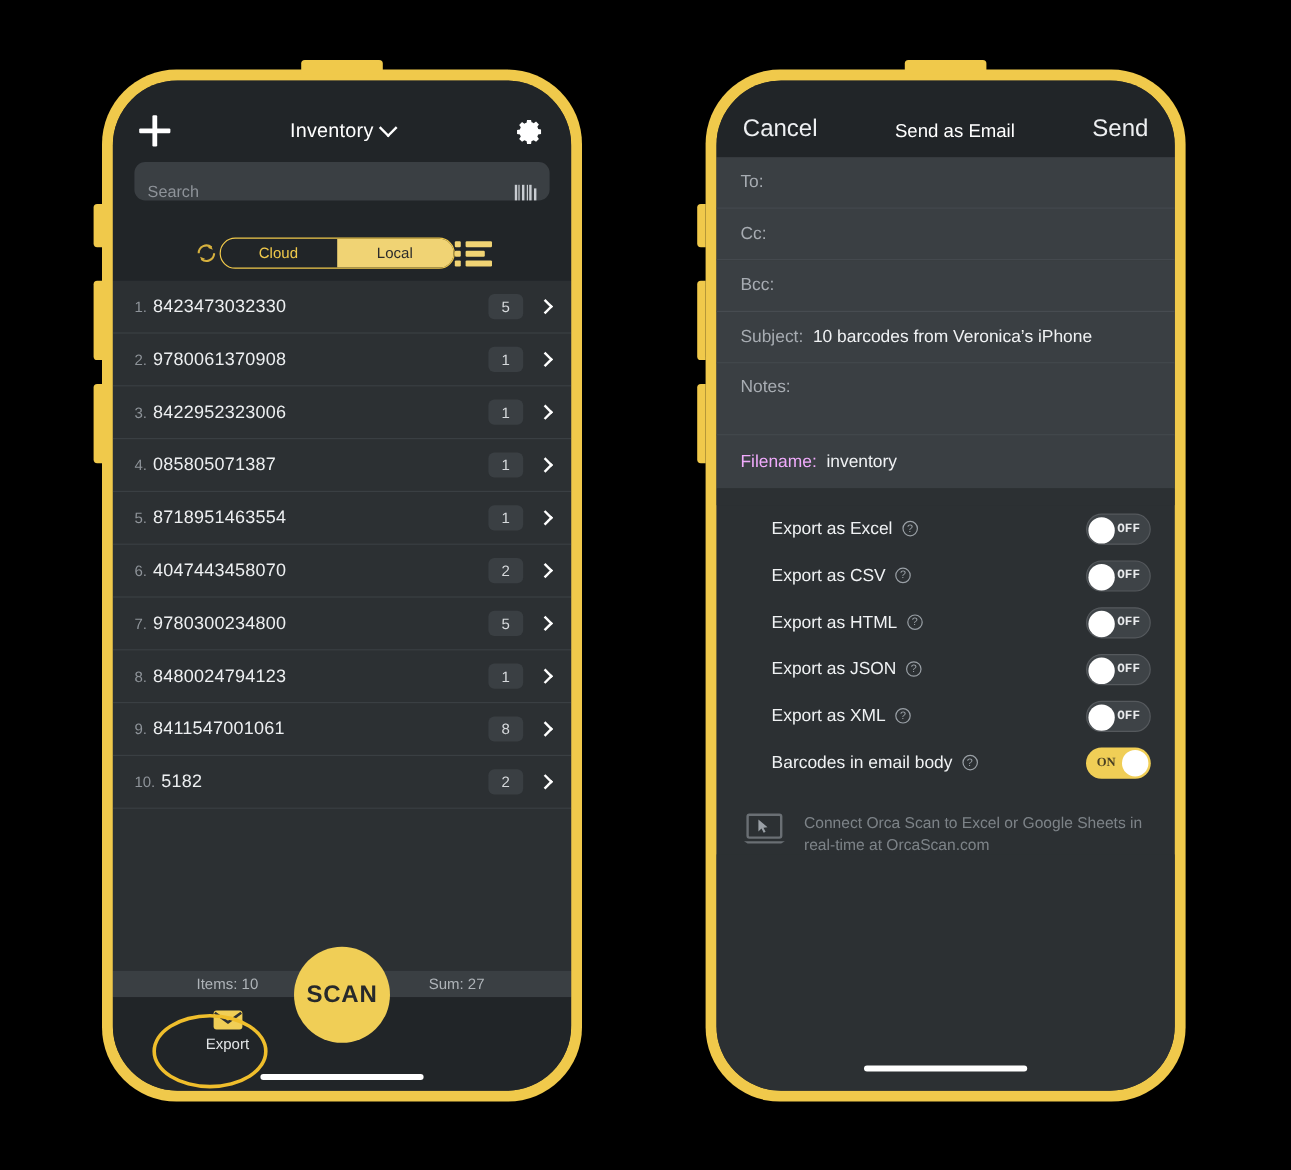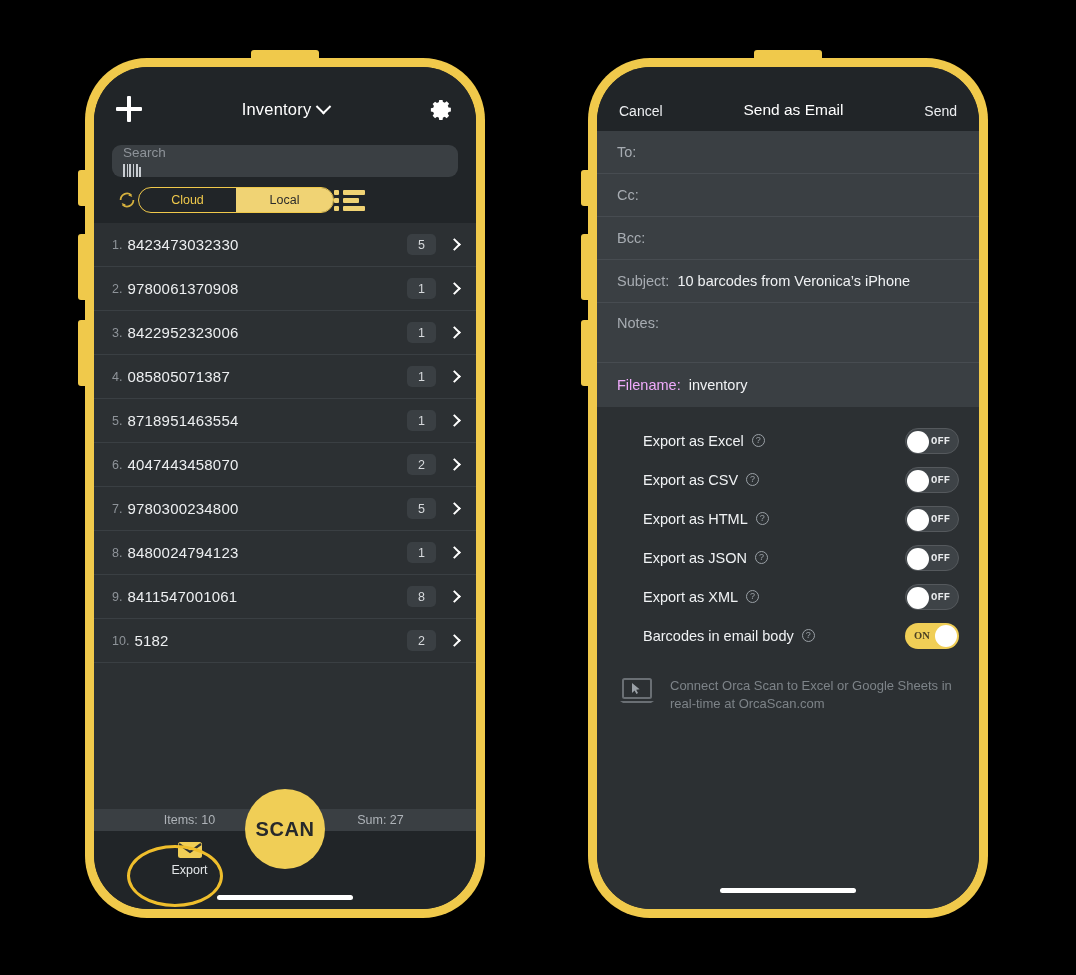--- a/index.html
+++ b/index.html
@@ -67,36 +67,35 @@
     color:#FFFFFF; font-size:16.5px; letter-spacing:.2px;
   }
   .chev-down {
     width: 11px; height: 11px;
     border-right: 2px solid #FFFFFF; border-bottom: 2px solid #FFFFFF;
     transform: rotate(45deg) translate(-2px,-2px);
   }
   .gear { width: 25px; height: 25px; }
 
   .searchbar {
-    margin-top: 16px;
+    margin-top: 6px;
     height: 32px; border-radius: 9px;
     background: #3A3F43;
-    display:flex; align-items:flex-start; justify-content:space-between;
+    display:flex; align-items:flex-end; justify-content:space-between;
     padding: 0 11px;
-    flex-direction: column;
   }
   .searchbar .ph { color: #8E9399; font-size: 13.5px; }
   .barcode-ico { display:flex; align-items:flex-end; gap:1.6px; height:13px; }
   .barcode-ico i { display:block; width:2px; background:#C9CDD2; height:13px; }
   .barcode-ico i.s { height: 10px; }
   .barcode-ico i.t { width: 1.2px; }
 
   .l-segrow {
-    display:flex; align-items:center; justify-content:flex-start;
-    height: 46px; padding: 0 4px;
+    display:flex; align-items:center; justify-content:center;
+    height: 46px; padding: 0 4px; margin-top: 21px;
   }
   .sync-ico { width: 22px; height: 22px; }
   .segment {
     width: 196px; height: 26px;
     border: 1.6px solid #F0C94B; border-radius: 13px;
     display:flex; overflow:hidden;
   }
   .seg {
     flex:1; display:flex; align-items:center; justify-content:center;
     font-size: 12.5px; cursor:pointer;
@@ -163,21 +162,21 @@
     border: 3.5px solid #EFBE2C; border-radius:50%;
     pointer-events:none;
   }
 
   
   .r-nav {
     background:#212528; height:64px;
     display:flex; align-items:flex-end; justify-content:space-between;
     padding: 0 22px 12px 22px;
   }
-  .r-nav .act { color:#EDEFF1; font-size:14px; cursor:pointer; }
+  .r-nav .act { color:#EDEFF1; font-size:20px; cursor:pointer; }
   .r-nav .ttl { color:#FFFFFF; font-size:15.5px; }
 
   .field {
     background:#3A3F43;
     border-bottom: 1px solid #474C51;
     min-height: 43px;
     display:flex; align-items:center;
     padding: 0 20px;
     gap: 8px;
     text-align: center;

